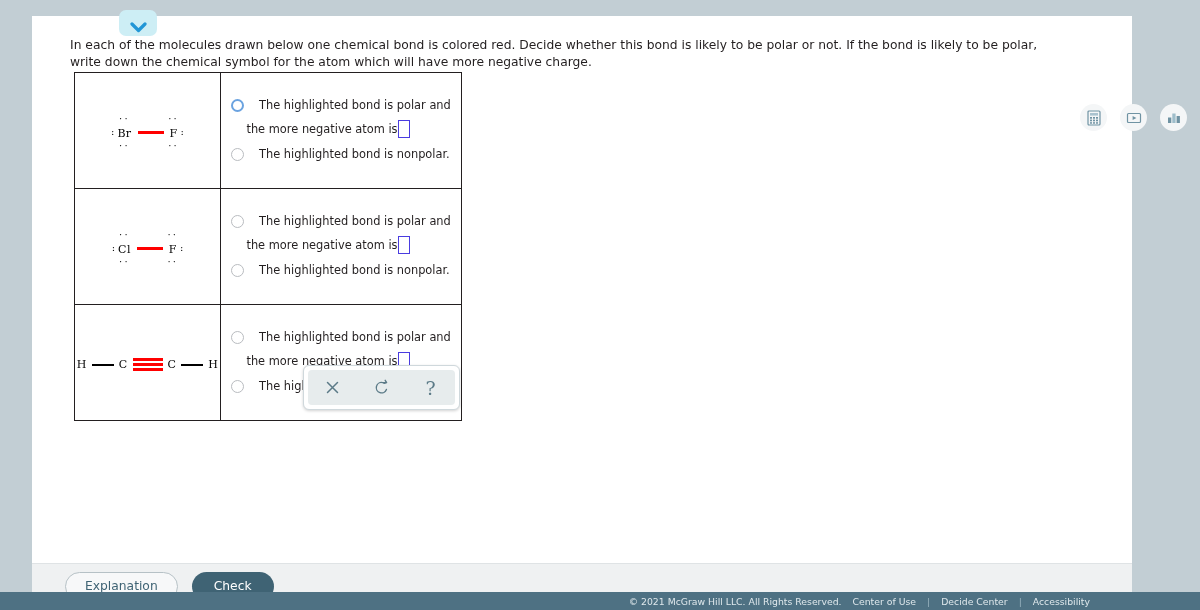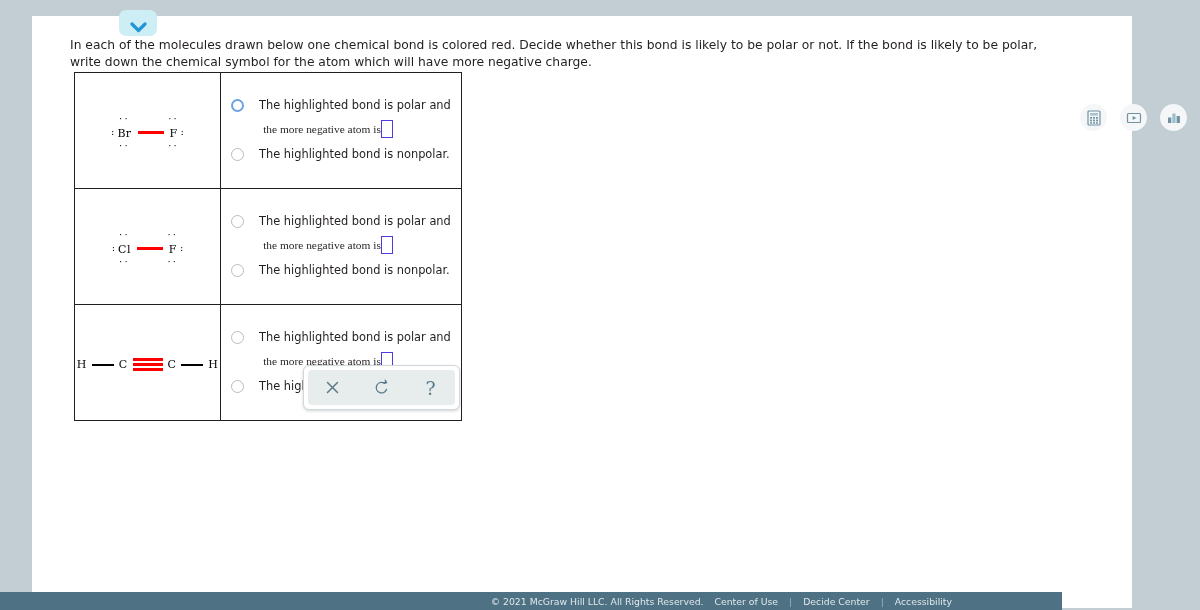--- a/index.html
+++ b/index.html
@@ -169,21 +169,20 @@
   }
   .opt-sub {
     display: flex;
     align-items: center;
     justify-content: center;
     gap: 0;
     font-size: 11.4px;
     color: #231f20;
     margin: 8px 0 9px 0;
     padding-right: 36px;
-    font-family: Liberation Serif, serif;
   }
   .answer-box {
     width: 12px;
     height: 18px;
     border: 1.4px solid #4a3ce0;
     background: #fff;
     cursor: text;
   }
 
   
@@ -276,21 +275,21 @@
     font-size: 12.3px;
     cursor: pointer;
     font-family: inherit;
   }
 
   
   #footer {
     position: absolute;
     left: 0;
     top: 592px;
-    width: 1062px;
+    width: 1200px;
     height: 18px;
     background: #4e7183;
     display: flex;
     align-items: center;
     justify-content: flex-end;
     padding-right: 110px;
     gap: 0;
   }
   #footer .copy {
     color: #dfe8ec;
@@ -495,20 +494,24 @@
       <svg width="16" height="16" viewBox="0 0 16 16">
         <rect x="1.8" y="1.8" width="12.4" height="12.4" fill="none" stroke="#6f93a3" stroke-width="1.2"></rect>
         <rect x="4" y="3.6" width="8" height="5" fill="none" stroke="#6f93a3" stroke-width="1"></rect>
         <line x1="8" y1="3.6" x2="8" y2="8.6" stroke="#6f93a3" stroke-width="1"></line>
         <line x1="3.6" y1="11" x2="12.4" y2="11" stroke="#6f93a3" stroke-width="1"></line>
       </svg>
     </div>
 
   </div>
 
+  <div id="action-bar">
+    <button id="btn-explanation">Explanation</button>
+    <button id="btn-check">Check</button>
+  </div>
 
 </div>
 
 <div id="footer">
   <span class="copy">© 2021 McGraw Hill LLC. All Rights Reserved.</span>
   <a>Center of Use</a>
   <span class="sep">|</span>
   <a>Decide Center</a>
   <span class="sep">|</span>
   <a>Accessibility</a>

